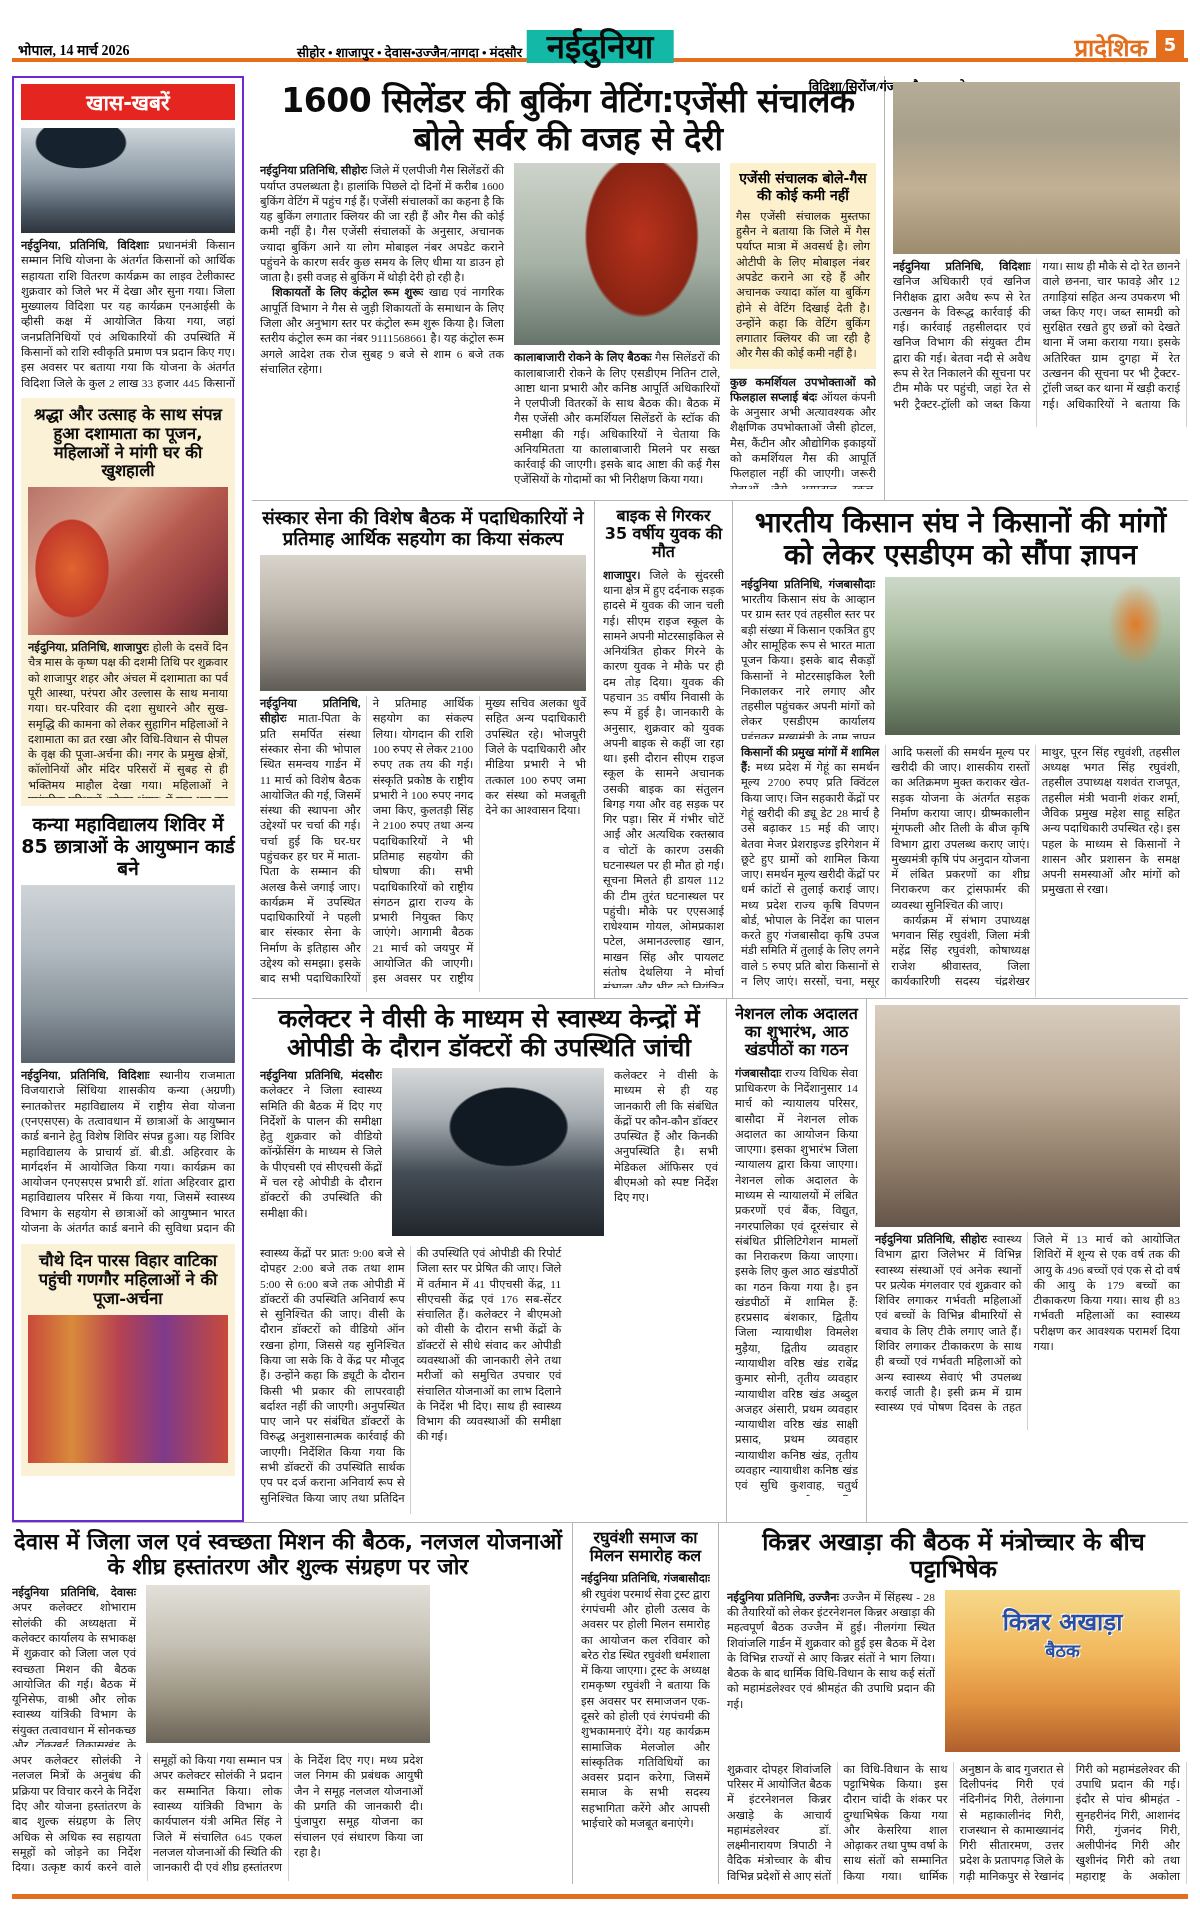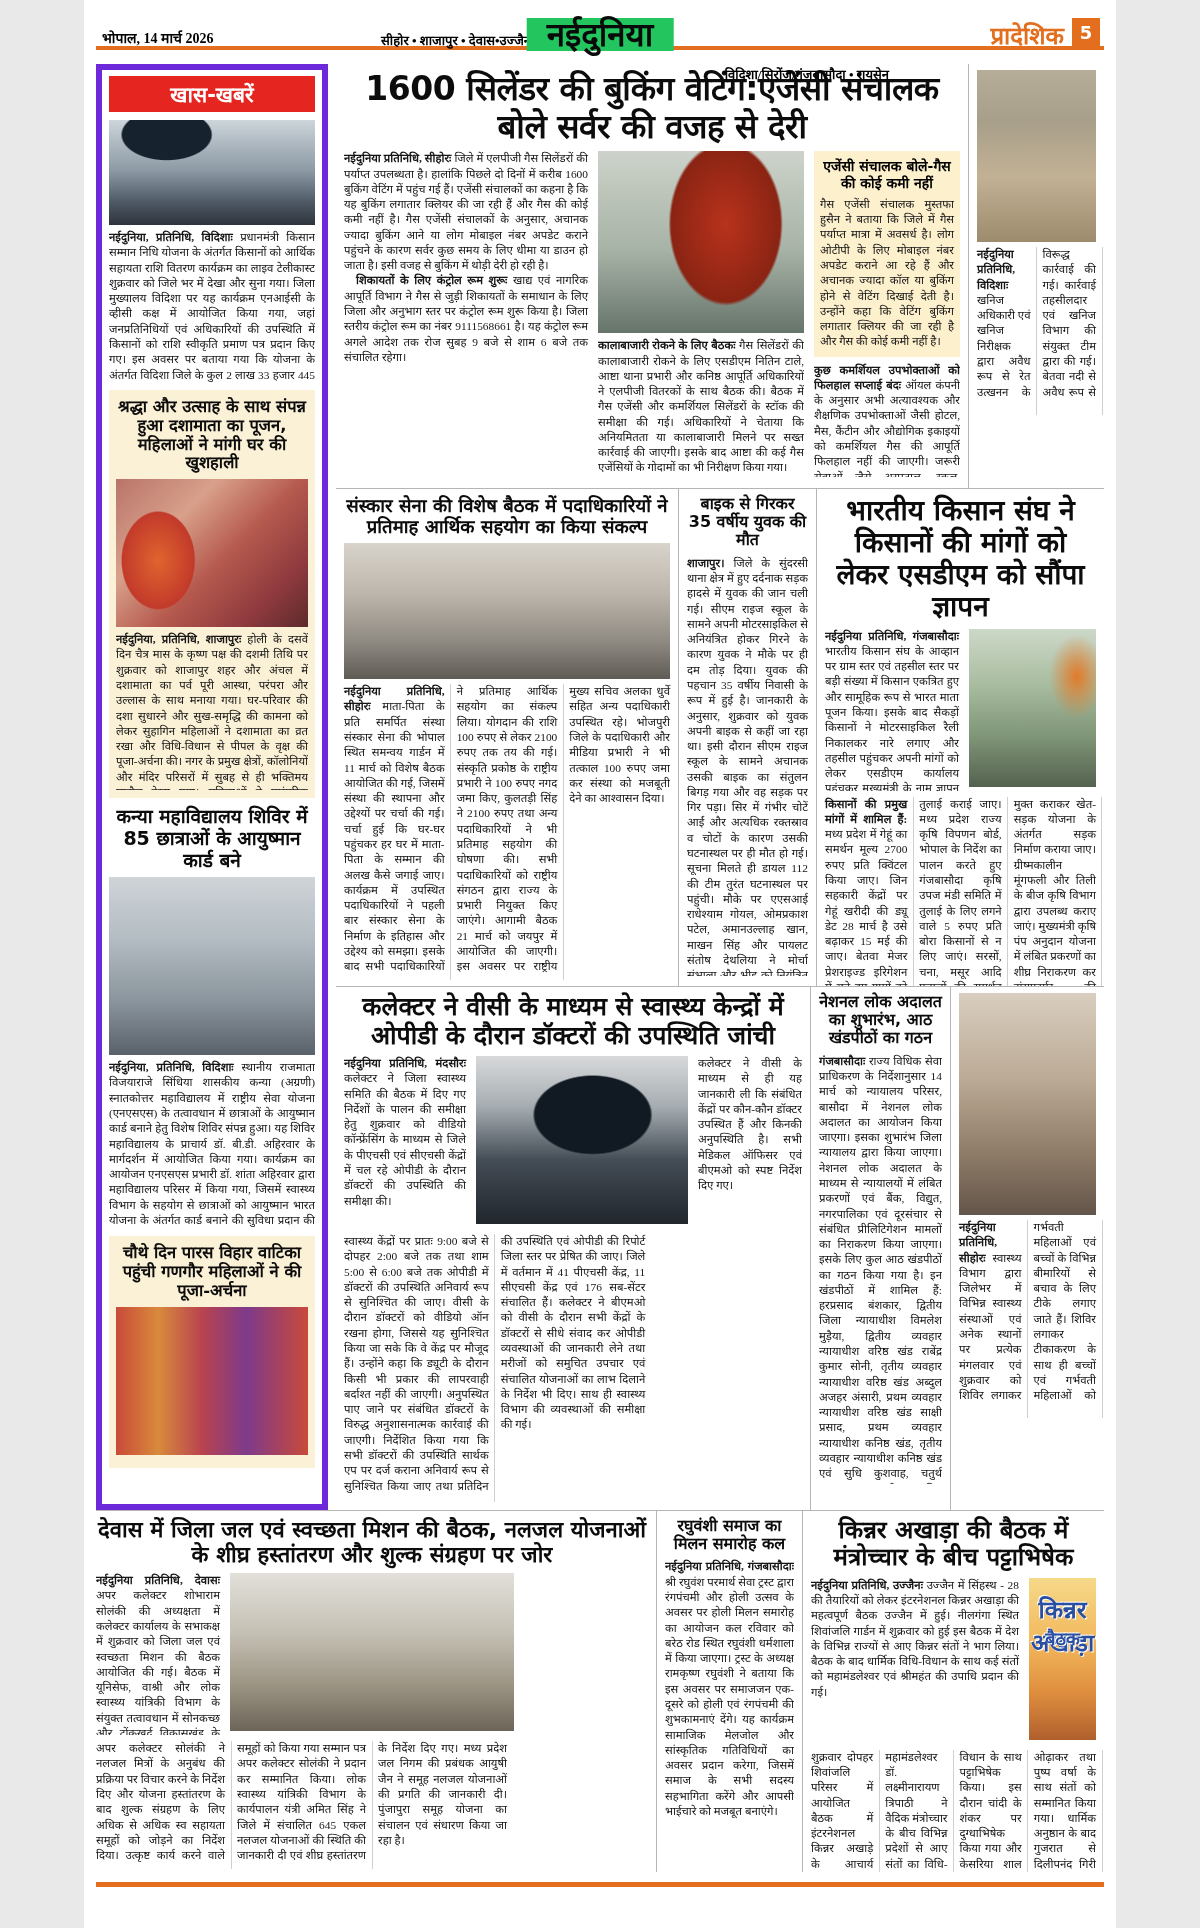--- a/index.html
+++ b/index.html
@@ -1,32 +1,32 @@
 <!DOCTYPE html>
 <html><head>
 <meta charset="utf-8">
 <style>
   * { margin:0; padding:0; box-sizing:border-box; }
   html,body { background:#e9e9e9; }
   body { font-family:"Liberation Serif","DejaVu Serif",serif; }
-  .page { width:1032px; height:1928px; margin:0 auto; background:#fff; padding:6px 12px 0 12px; position:relative; overflow:hidden; }
+  .page { width:1200px; height:1928px; margin:0 auto; background:#fff; padding:18px 12px 0 12px; position:relative; overflow:hidden; }
 
   
   .hdr { position:relative; height:54px; }
   .hdr-rule { position:absolute; left:0; right:0; top:40px; height:4px; background:#e36f1e; }
-  .masthead { position:absolute; left:50%; top:12px; transform:translateX(-50%); background:#22c55e; padding:0 20px; font-family:"DejaVu Sans","Liberation Sans",sans-serif; font-weight:800; font-size:33px; line-height:1; color:#0a0a0a; z-index:2; }
+  .masthead { position:absolute; left:50%; top:12px; transform:translateX(-50%); background:#14b8a6; padding:0 20px; font-family:"DejaVu Sans","Liberation Sans",sans-serif; font-weight:800; font-size:33px; line-height:1; color:#0a0a0a; z-index:2; }
   .hdr-edition { position:absolute; left:6px; top:22px; font-weight:700; font-size:14px; }
   .hdr-cities-l { position:absolute; left:285px; top:25px; font-weight:700; font-size:13px; }
   .hdr-cities-r { position:absolute; right:215px; top:25px; font-weight:700; font-size:13px;margin-top:34px; }
   .hdr-section { position:absolute; right:40px; top:12px; color:#e36f1e; font-family:"DejaVu Sans","Liberation Sans",sans-serif; font-weight:800; font-size:24px; }
   .hdr-pagenum { position:absolute; right:4px; top:12px; width:28px; height:28px; background:#e36f1e; color:#fff; font-family:"DejaVu Sans","Liberation Sans",sans-serif; font-weight:700; font-size:18px; display:flex; align-items:center; justify-content:center; }
 
   
   .content { display:flex; gap:8px; height:1446px; overflow:hidden; margin-top:4px; }
-  .left-col { width:232px; flex:0 0 232px; border:6px solid #6d28d9; padding:6px 7px; display:flex; flex-direction:column; gap:8px; overflow:hidden; }
+  .left-col { width:232px; flex:0 0 232px; border:2px solid #6d28d9; padding:6px 7px; display:flex; flex-direction:column; gap:8px; overflow:hidden; }
   .main-col { flex:1; display:flex; flex-direction:column; overflow:hidden; }
   .band { display:flex; overflow:hidden; }
   .band + .band { border-top:1px solid #b5b5b5; }
   .mod { padding:6px 8px 0 8px; overflow:hidden; }
   .mod + .mod { border-left:1px solid #b5b5b5; }
 
   .hl { font-family:"DejaVu Sans","Liberation Sans",sans-serif; font-weight:700; text-align:center; color:#0c0c0c; line-height:1.14; margin-bottom:6px; }
   .hl-xl { font-size:33px; letter-spacing:-0.5px; }
   .hl-lg { font-size:26px; }
   .hl-sm { font-size:16px; }

